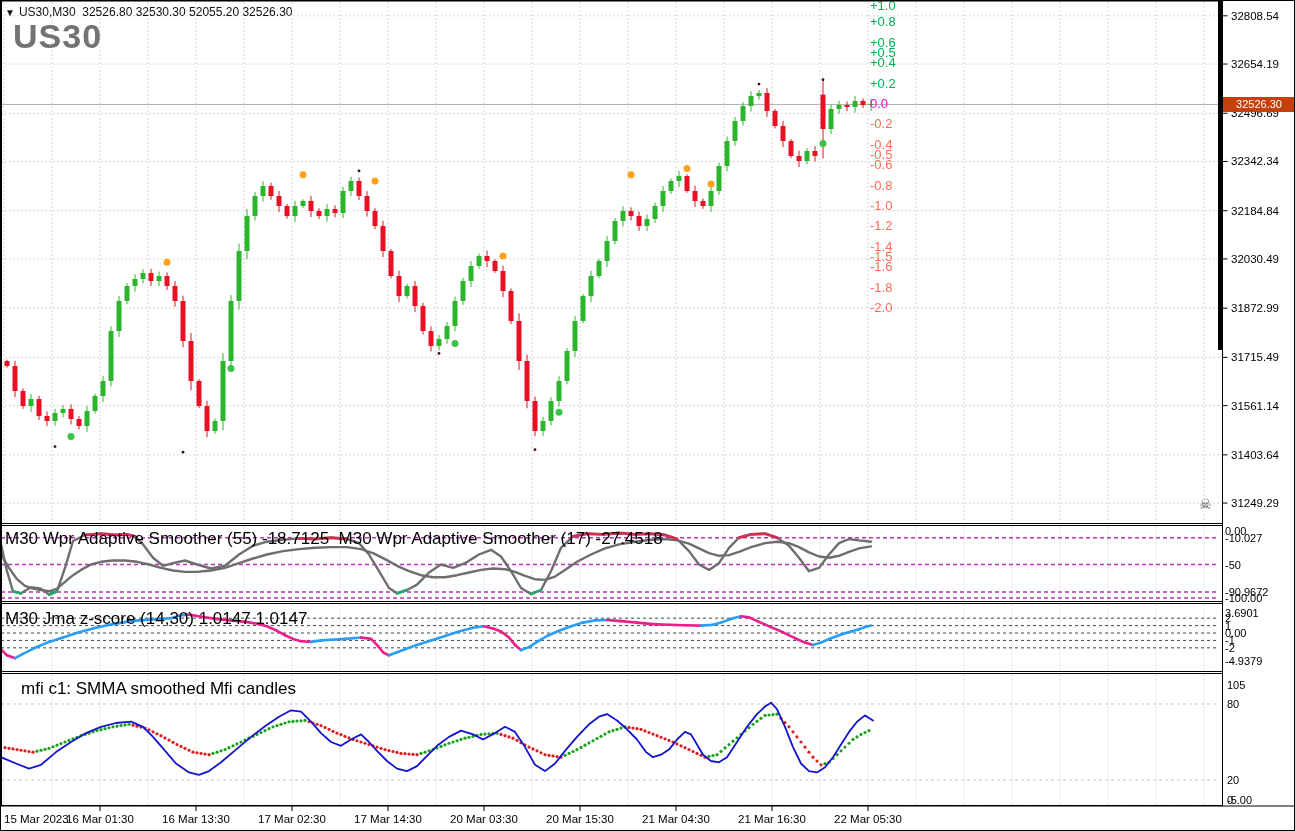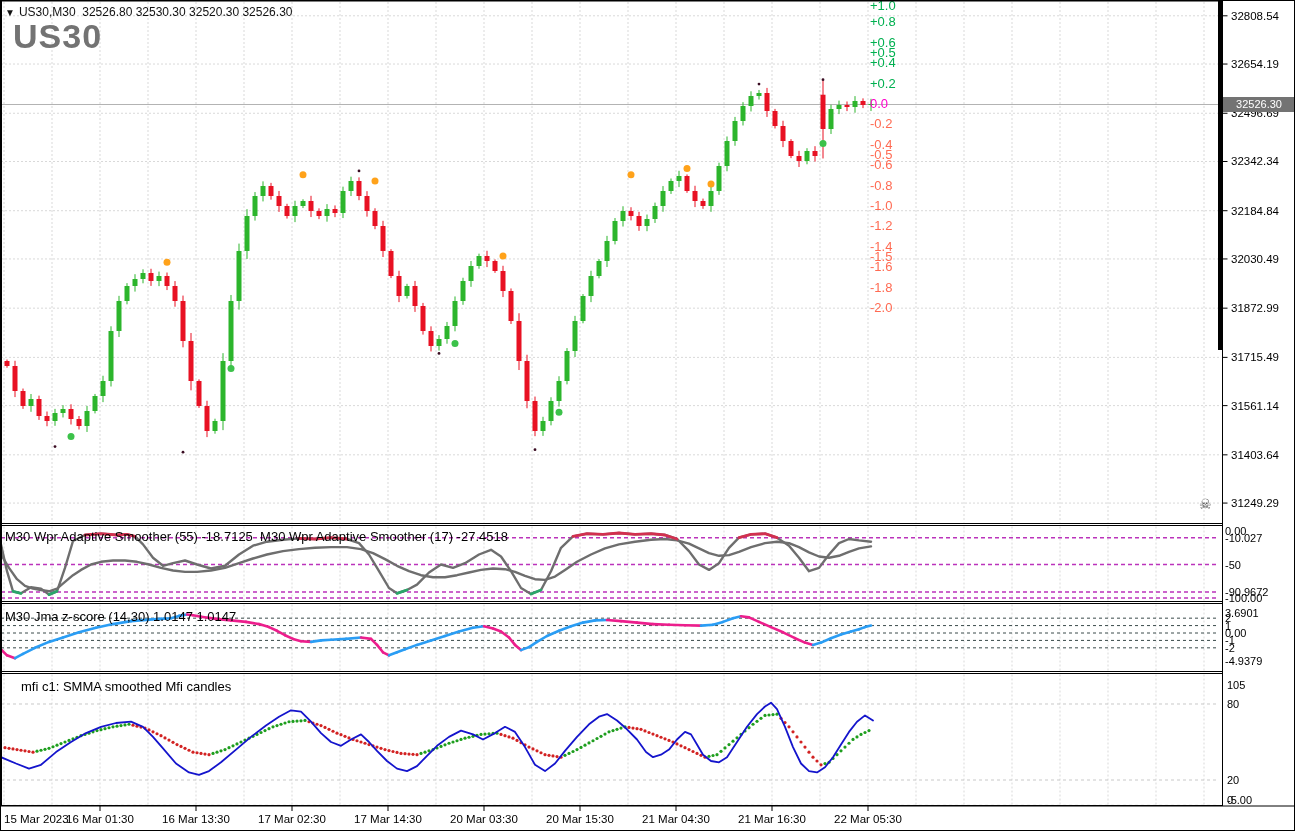--- a/index.html
+++ b/index.html
@@ -4,22 +4,22 @@
 <style>
   html,body{margin:0;padding:0;background:#fff;}
   .window{position:relative;width:1295px;height:831px;background:#fff;overflow:hidden;
           font-family:"Liberation Sans",sans-serif;border:1px solid #000;box-sizing:border-box;}
   #plot{position:absolute;left:0;top:0;}
   .hdr{position:absolute;left:4px;top:4px;font-size:12px;color:#111;white-space:pre;}
   .hdr .tri{font-size:10px;margin-right:4px;}
   .watermark{position:absolute;left:12px;top:16px;font-size:34px;font-weight:bold;color:#737373;letter-spacing:1px;}
   .changes{position:absolute;left:4px;top:469px;font-size:13.5px;line-height:17px;}
   .chg-row .arr{font-size:11px;margin-right:4px;}
-  .ptitle{position:absolute;font-size:13px;color:#000;white-space:pre;}
-  .badge{position:absolute;left:1222px;top:96px;width:72px;height:15px;background:#737373;color:#fff;
+  .ptitle{position:absolute;font-size:17px;color:#000;white-space:pre;}
+  .badge{position:absolute;left:1222px;top:96px;width:72px;height:15px;background:#c2410c;color:#fff;
          font-size:11px;line-height:15px;text-align:center;}
   .skull{position:absolute;left:1198px;top:495px;font-size:14px;color:#555;}
 </style>
 </head>
 <body>
 
 <div class="window">
   <svg id="plot" width="1295" height="831">
       <g>
         <line x1="3" y1="1" x2="3" y2="521.5" stroke="#d9d9d9" stroke-width="1" stroke-dasharray="2,2"></line>
@@ -836,21 +836,21 @@
         <text x="579" y="822" font-size="11.5" fill="#000" font-family="&quot;Liberation Sans&quot;,sans-serif" text-anchor="middle">20 Mar 15:30</text>
         <line x1="675" y1="805" x2="675" y2="810" stroke="#000" stroke-width="1"></line>
         <text x="675" y="822" font-size="11.5" fill="#000" font-family="&quot;Liberation Sans&quot;,sans-serif" text-anchor="middle">21 Mar 04:30</text>
         <line x1="771" y1="805" x2="771" y2="810" stroke="#000" stroke-width="1"></line>
         <text x="771" y="822" font-size="11.5" fill="#000" font-family="&quot;Liberation Sans&quot;,sans-serif" text-anchor="middle">21 Mar 16:30</text>
         <line x1="867" y1="805" x2="867" y2="810" stroke="#000" stroke-width="1"></line>
         <text x="867" y="822" font-size="11.5" fill="#000" font-family="&quot;Liberation Sans&quot;,sans-serif" text-anchor="middle">22 Mar 05:30</text>
       </g>
     </svg>
 
-  <div class="hdr"><span class="tri">▼</span><span>US30,M30  32526.80 32530.30 32520.30 32526.30</span></div>
+  <div class="hdr"><span class="tri">▼</span><span>US30,M30  32526.80 32530.30 52055.20 32526.30</span></div>
 
   <div class="watermark">US30</div>
 
 
   <div class="ptitle" style="left:4px;top:528px;">M30 Wpr Adaptive Smoother (55) -18.7125  M30 Wpr Adaptive Smoother (17) -27.4518</div>
   <div class="ptitle" style="left:4px;top:608px;text-align:right;">M30 Jma z-score (14,30) 1.0147 1.0147</div>
   <div class="ptitle" style="left:20px;top:678px;">mfi c1: SMMA smoothed Mfi candles</div>
 
   <div class="badge">32526.30</div>
   <div class="skull">☠</div>

